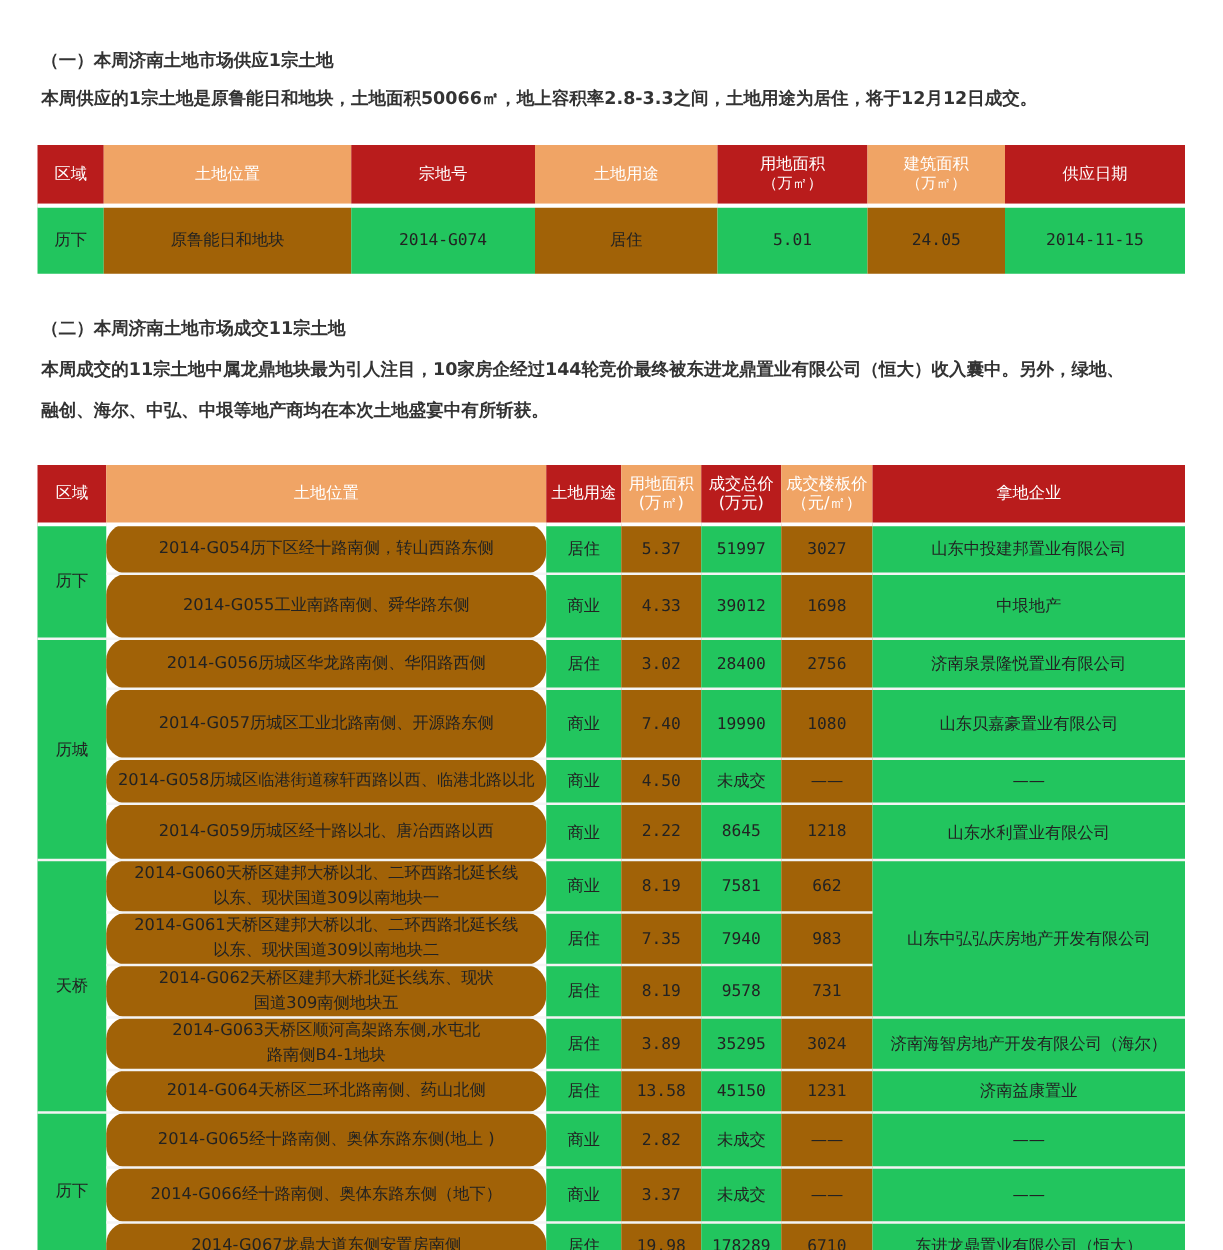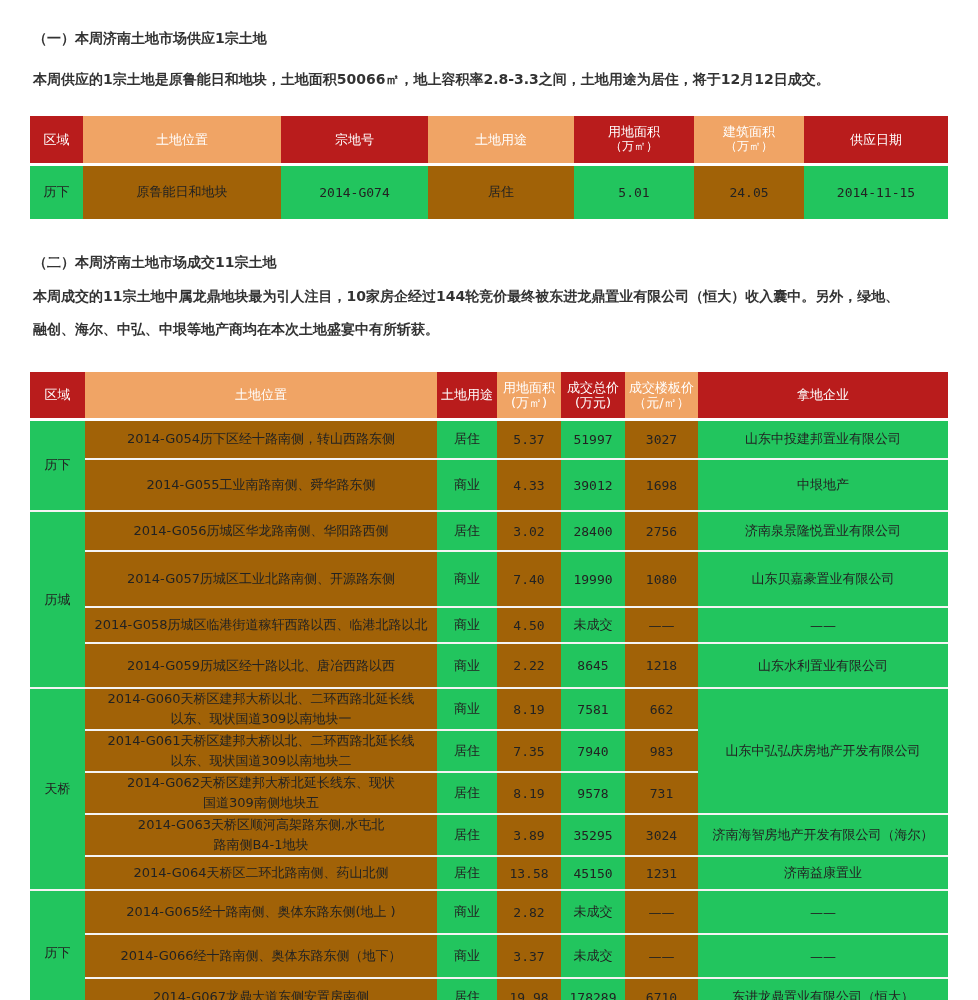--- a/index.html
+++ b/index.html
@@ -18,27 +18,27 @@
   .clight { background: #a16207; }
   #t1 { left: 30px; top: 116px; width: 918px; }
   #t1 thead tr { height: 48px; }
   #t1 tbody tr { height: 55px; }
   #t1 th { border-bottom: 3px solid #fff; }
   #t2 { left: 30px; top: 372px; width: 918px; }
   #t2 thead tr { height: 47px; }
   #t2 th { border-bottom: 3px solid #fff; }
   #t2 td { border-bottom: 2px solid #f4f4f4; }
   #t2 td.region { border-bottom: 2px solid #f4f4f4; }
-  #t2 td.loc { line-height: 20px; }
+  #t2 td.loc { line-height: 20px; border-radius: 17px; }
   .sub { font-size: 12px; }
 </style>
 </head>
 <body>
 
-<div class="heading" style="top:30px;text-align:right;">（一）本周济南土地市场供应1宗土地</div>
+<div class="heading" style="top:40px;text-align:right;">（一）本周济南土地市场供应1宗土地</div>
 <div class="para" style="top:63px;text-align:center;">本周供应的1宗土地是原鲁能日和地块，土地面积50066㎡，地上容积率2.8-3.3之间，土地用途为居住，将于12月12日成交。</div>
 
 <table id="t1">
   <colgroup>
     <col style="width:53px">
       <col style="width:198px">
       <col style="width:147px">
       <col style="width:146px">
     <col style="width:120px">
       <col style="width:110px">

